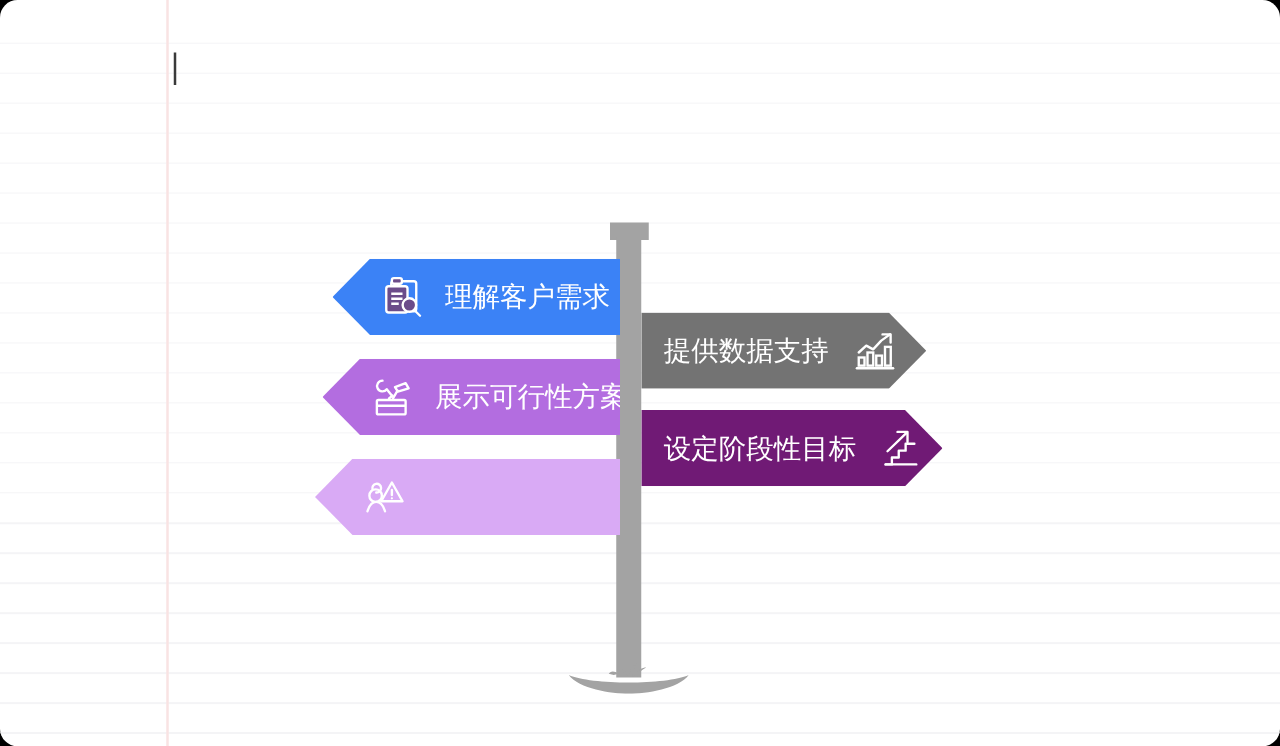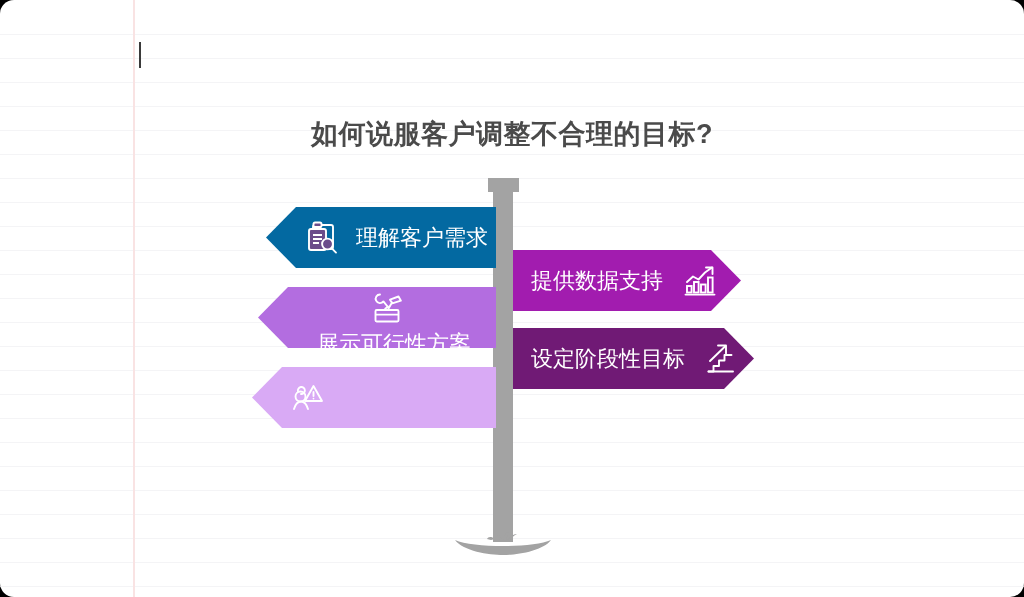--- a/index.html
+++ b/index.html
@@ -128,51 +128,50 @@
 </style>
 </head>
 <body>
 
 <div id="page">
 
   <div id="ruled-lines"></div>
   <div id="margin-line"></div>
   <div id="text-caret"></div>
 
-  <div id="title">如何说服客户调整不合理的目标?</div>
 
   <div id="post-cap"></div>
   <div id="post-shaft"></div>
   <div id="post-base">
     <svg width="96" height="24" viewBox="0 0 96 24">
       <path d="M40 8 C36 5 33 6 32 8 L36 9 Z" fill="#a3a3a3"></path>
       <path d="M48 10 C49 4 52 1 54 0 C52 3 52 6 51 10 Z" fill="#a3a3a3"></path>
       <path d="M52 10 C55 5 59 3 62 3 C58 5 56 7 55 10 Z" fill="#a3a3a3"></path>
       <path d="M45 10 C44 6 43 4 42 3 C44 4 46 6 47 10 Z" fill="#a3a3a3"></path>
       <path d="M0 9 C18 17 78 17 96 9 C88 20 62 24 48 24 C34 24 8 20 0 9 Z" fill="#a3a3a3"></path>
     </svg>
   </div>
 
-  <div class="sign sign-left" style="left:266px; top:207px; width:230px; background:#0369a1;">
+  <div class="sign sign-left" style="left:266px; top:207px; width:230px; background:#3b82f6;">
     <span class="sign-icon">
       <svg width="38" height="38" viewBox="0 0 38 38" fill="none" stroke="#ffffff" stroke-width="1.9">
         <rect x="11" y="6" width="20" height="24" rx="2"></rect>
         <rect x="7" y="10" width="17" height="21" rx="2" fill="#6b4c8a"></rect>
         <rect x="11.5" y="3.5" width="8" height="4.5" rx="1.6" fill="#6b4c8a"></rect>
         <line x1="11" y1="16" x2="20" y2="16"></line>
         <line x1="11" y1="20" x2="20" y2="20"></line>
         <line x1="11" y1="24" x2="17" y2="24"></line>
         <circle cx="25.5" cy="25" r="5.4" fill="#6b4c8a"></circle>
         <line x1="29.6" y1="29.2" x2="34" y2="33.6" stroke-linecap="round"></line>
       </svg>
     </span>
     <span class="sign-label">理解客户需求</span>
   </div>
 
-  <div class="sign sign-left" style="left:258px; top:287px; width:238px; background:#b36de0;flex-direction:column;">
+  <div class="sign sign-left" style="left:258px; top:287px; width:238px; background:#b36de0;">
     <span class="sign-icon">
       <svg width="38" height="38" viewBox="0 0 38 38" fill="none" stroke="#ffffff" stroke-width="1.9">
         <path d="M12 5.5 a4.3 4.3 0 1 0 3.4 6.9 l4.5 5.6" stroke-linecap="round" stroke-linejoin="round"></path>
         <path d="M20 17.5 l-2.8 2.3" stroke-linecap="round"></path>
         <path d="M30.5 7.5 l-8.5 3.2 2.3 3.6 8.6 -2.6 z" stroke-linejoin="round"></path>
         <path d="M24 13.5 l-3.6 6.2" stroke-linecap="round"></path>
         <rect x="7.5" y="21" width="23" height="11.5" rx="1.2"></rect>
         <line x1="7.5" y1="25.6" x2="30.5" y2="25.6"></line>
       </svg>
     </span>
@@ -185,21 +184,21 @@
         <circle cx="12.5" cy="17.5" r="5" fill="none"></circle>
         <path d="M10 12.5 a3.5 3.5 0 1 1 3 2.5" stroke-linecap="round" fill="none"></path>
         <path d="M6 30 c1.5 -5 4.5 -7.5 7 -7.5 c2.5 0 5.5 2.5 7 7.5" stroke-linecap="round"></path>
         <path d="M25.5 7 L34 22 H17 Z" stroke-linejoin="round"></path>
         <line x1="25.5" y1="13" x2="25.5" y2="17" stroke-linecap="round"></line>
         <circle cx="25.5" cy="19.6" r="0.9" fill="#ffffff" stroke="none"></circle>
       </svg>
     </span>
   </div>
 
-  <div class="sign sign-right" style="left:513px; top:250px; width:228px; background:#a21caf;text-align:center;">
+  <div class="sign sign-right" style="left:513px; top:250px; width:228px; background:#737373;text-align:center;">
     <span class="sign-label">提供数据支持</span>
     <span class="sign-icon">
       <svg width="38" height="38" viewBox="0 0 38 38" fill="none" stroke="#ffffff" stroke-width="1.9">
         <rect x="6" y="24" width="4.6" height="6.5"></rect>
         <rect x="13" y="20" width="4.6" height="10.5"></rect>
         <rect x="20" y="22.5" width="4.6" height="8"></rect>
         <rect x="27" y="15.5" width="4.6" height="15"></rect>
         <line x1="4.5" y1="32.6" x2="33.5" y2="32.6" stroke-linecap="round"></line>
         <path d="M6 20 L12 14.5 L17.5 17.5 L24 10.5 L31 5.5" stroke-linecap="round" stroke-linejoin="round"></path>
         <path d="M25 5.5 H31.5 V12" stroke-linecap="round" stroke-linejoin="round"></path>

